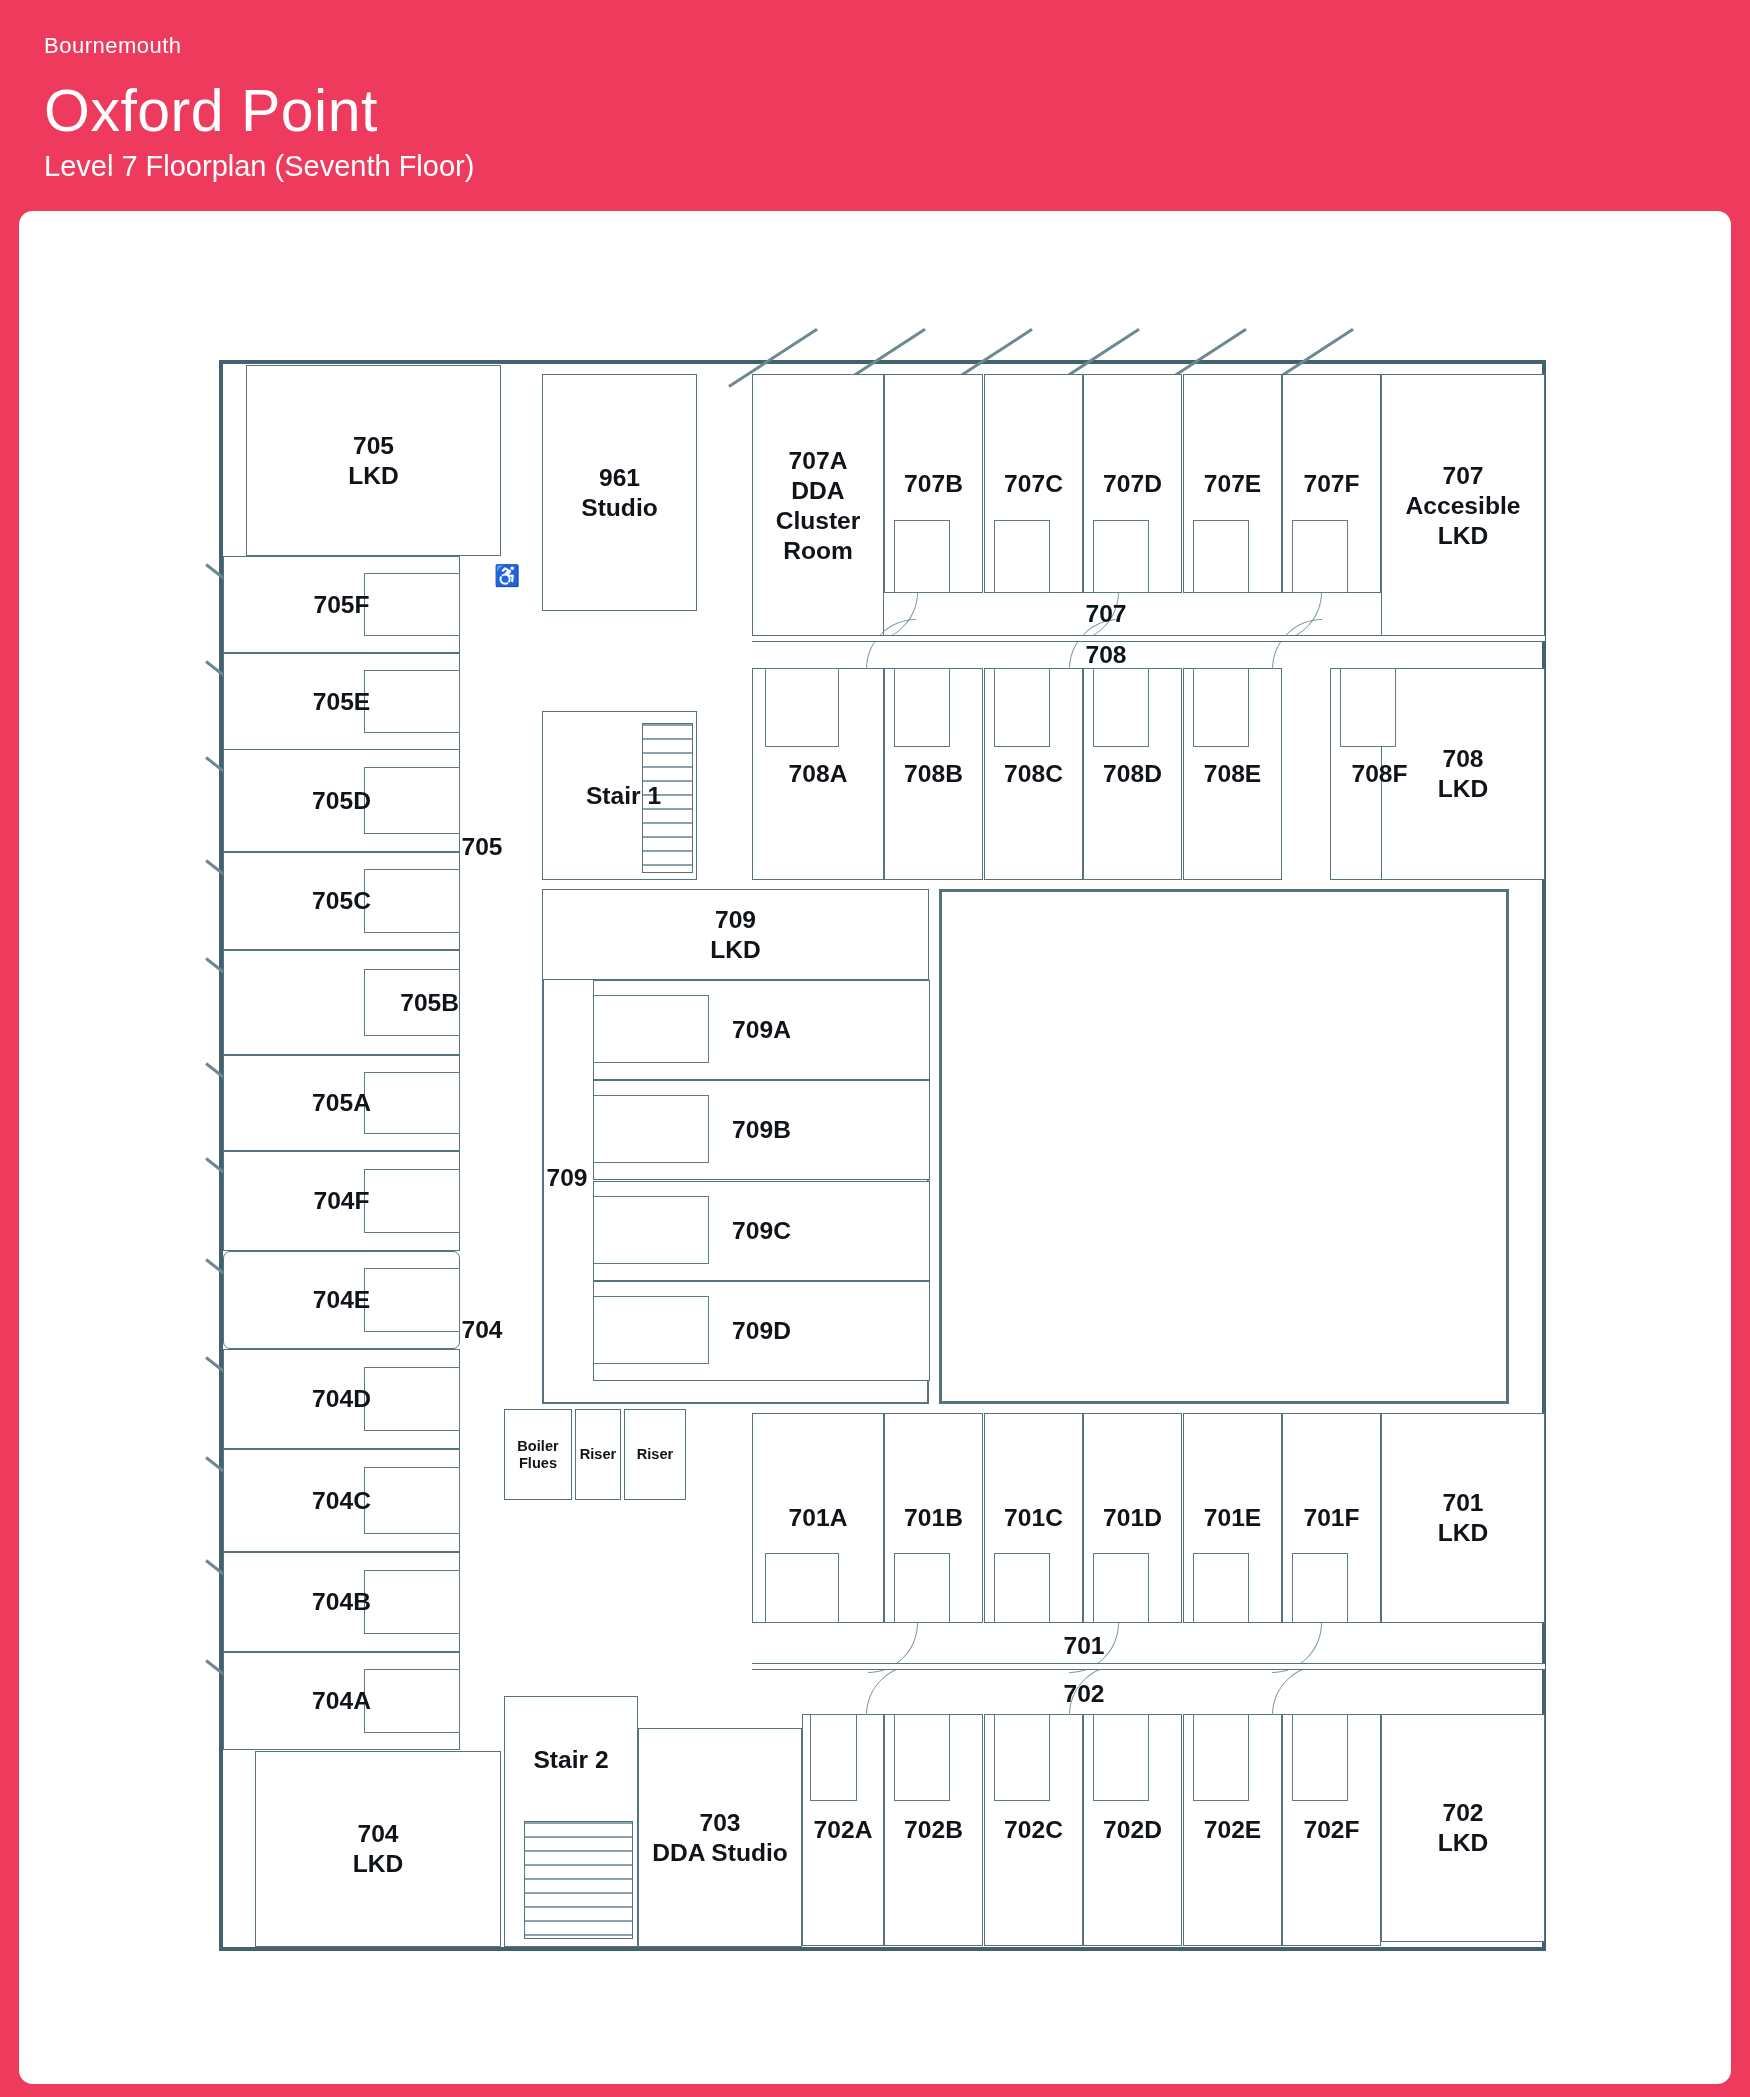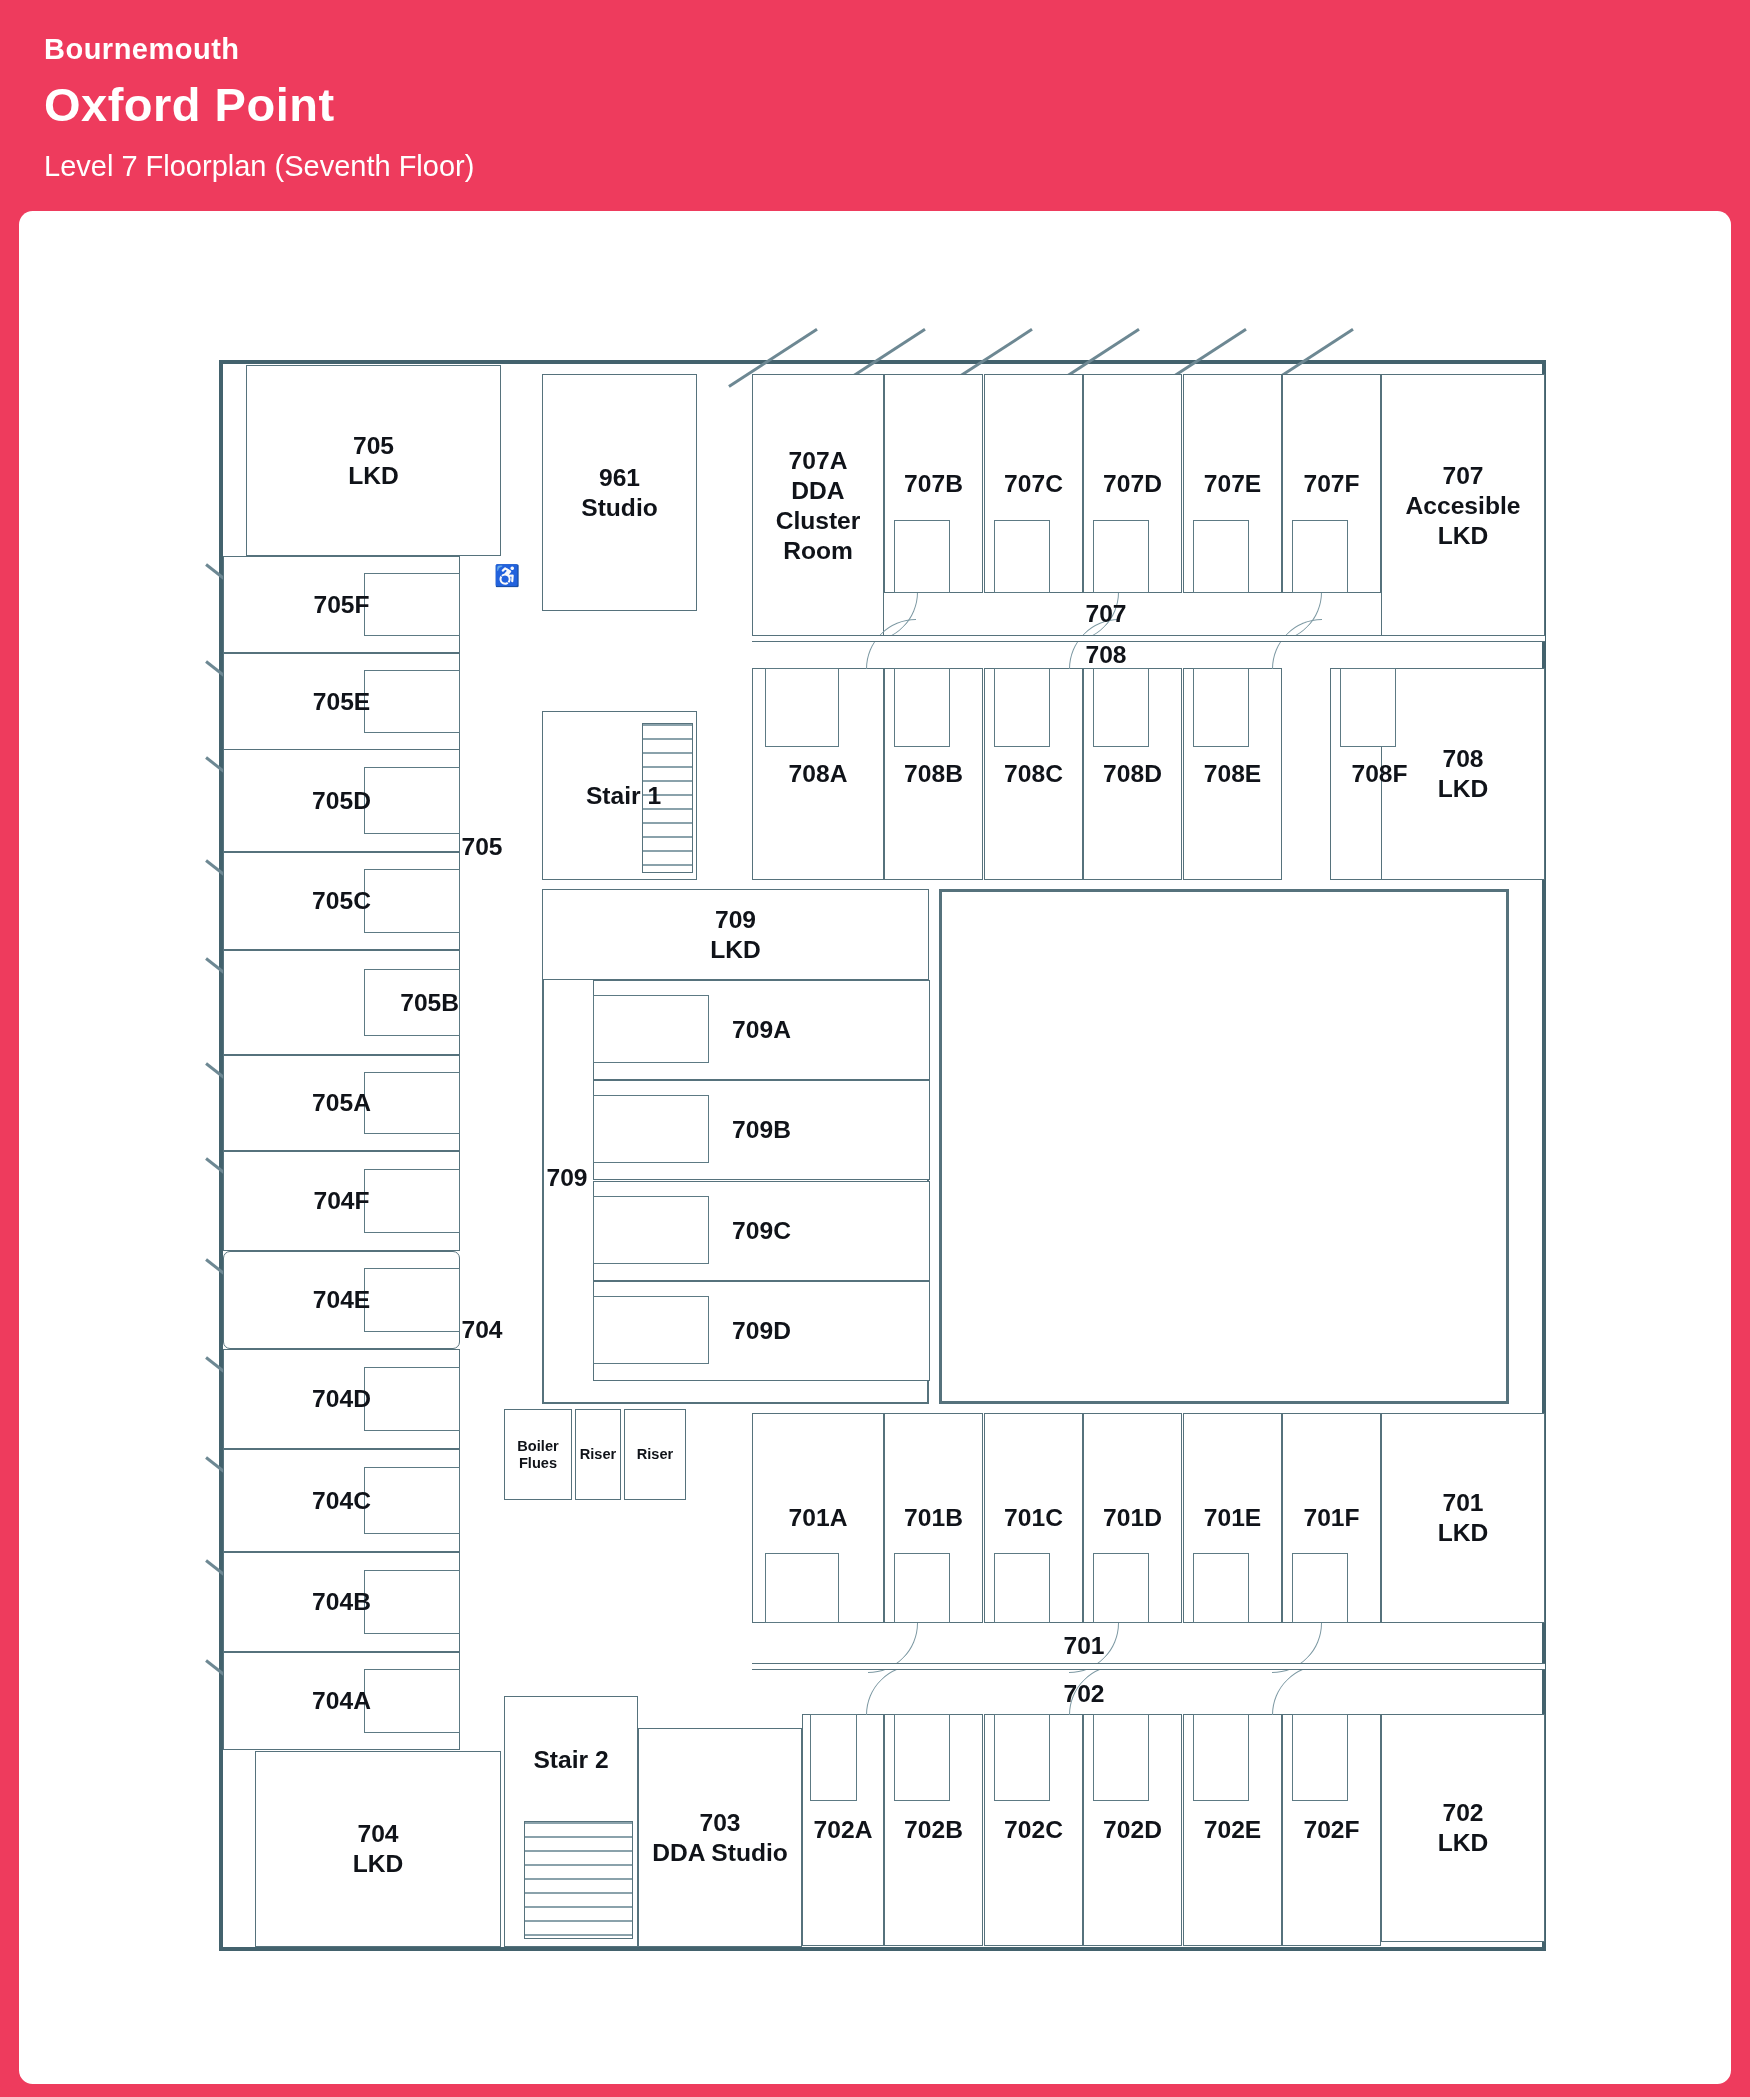--- a/index.html
+++ b/index.html
@@ -3,22 +3,22 @@
 <meta charset="utf-8">
 <style>
   html,body{margin:0;padding:0}
   body{
     width:1751px;height:2097px;position:relative;overflow:hidden;
     background:#ee3b5d;
     font-family:"Liberation Sans", sans-serif;
   }
   
   .hdr-line{position:absolute;left:44px;color:#ffffff;white-space:nowrap}
-  .hdr-city{top:33px;font-size:29px;font-weight:700;letter-spacing:0.5px}
-  .hdr-title{top:77px;font-size:47px;font-weight:700;letter-spacing:0.5px}
+  .hdr-city{top:33px;font-size:22px;font-weight:400;letter-spacing:0.5px}
+  .hdr-title{top:77px;font-size:59px;font-weight:400;letter-spacing:0.5px}
   .hdr-sub{top:150px;font-size:29px;font-weight:400}
   
   .panel{position:absolute;left:19px;top:211px;width:1712px;height:1873px;
          background:#ffffff;border-radius:13.7px}
   
   .plan{position:absolute;inset:0}
   .outline{position:absolute;border:4.1px solid #43626d;background:#ffffff;box-sizing:border-box}
   .frame{position:absolute;border:2.3px solid #56727c;box-sizing:border-box}
   .courtyard{position:absolute;border:3.2px solid #56727c;background:#ffffff;box-sizing:border-box}
   .room{position:absolute;background:#ffffff;border:1.8px solid #56727c;box-sizing:border-box;

